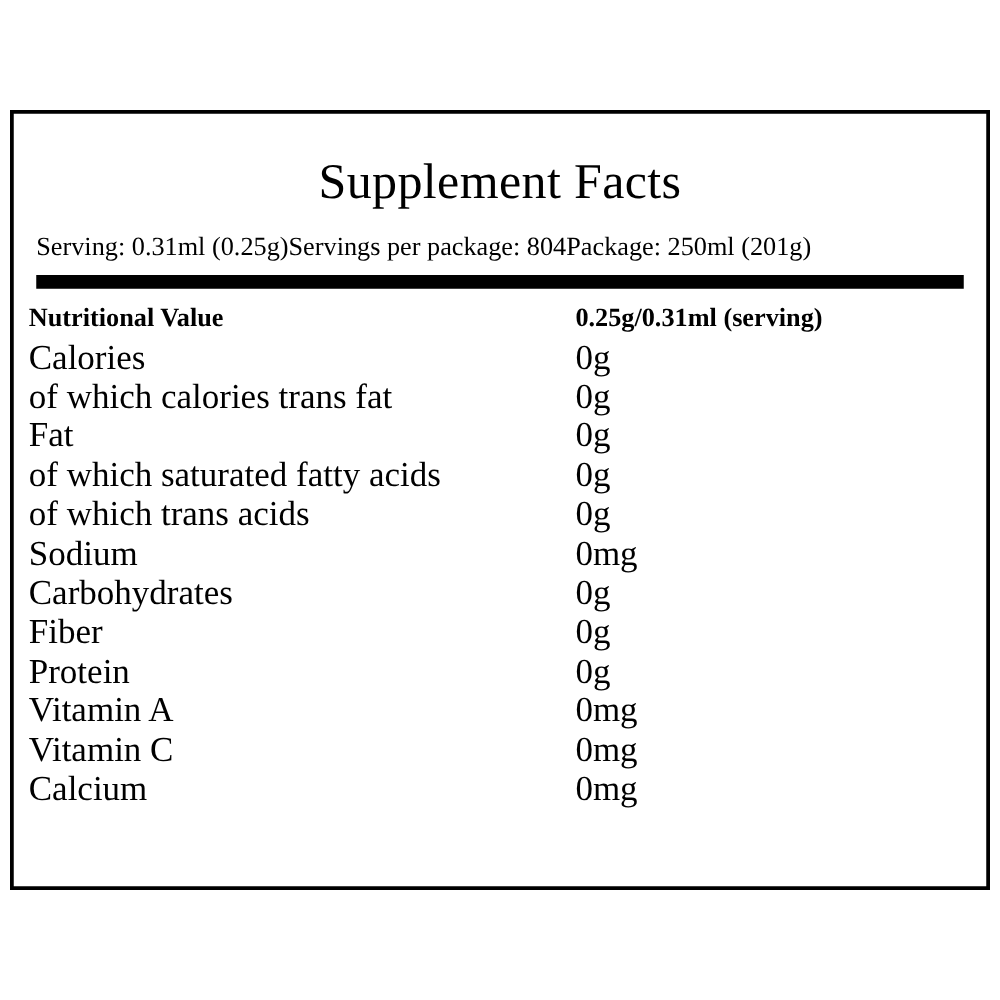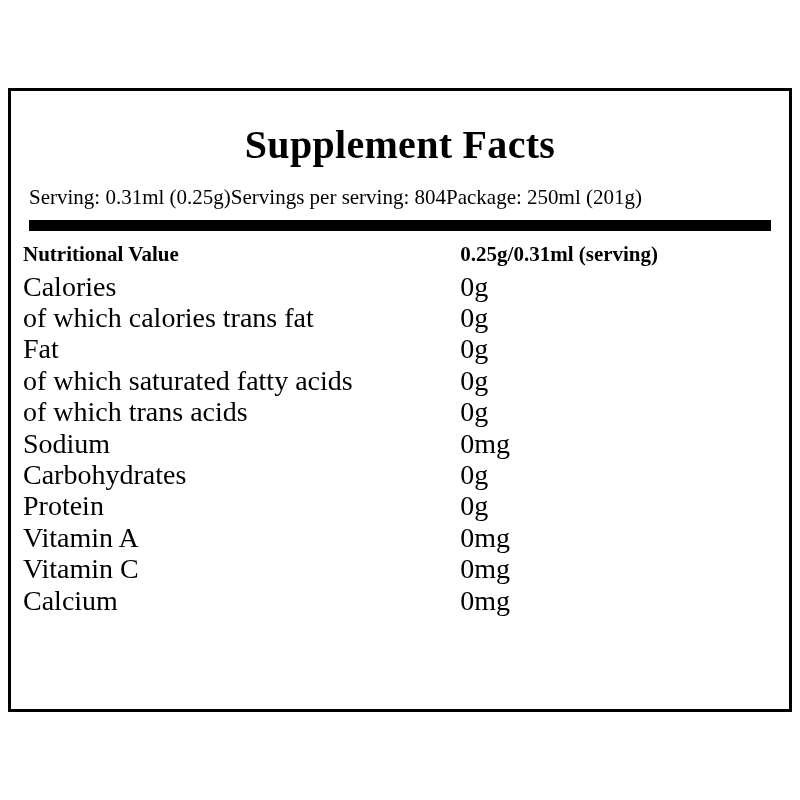--- a/index.html
+++ b/index.html
@@ -27,21 +27,21 @@
   .inner {
     position: absolute;
     left: 12px;
     top: 10px;
     right: 12px;
     bottom: 10px;
   }
   .title {
     text-align: center;
     font-size: 40px;
-    font-weight: bold;
+    font-weight: normal;
     letter-spacing: 0.3px;
     line-height: 1.1;
     margin: 22px 0 0 0;
   }
   .serving-line {
     font-size: 21px;
     line-height: 1.2;
     margin: 18px 0 0 6px;
     white-space: nowrap;
   }
@@ -82,21 +82,21 @@
   }
 </style>
 </head>
 <body>
 
 <div class="panel">
   <div class="inner">
 
     <div class="title">Supplement Facts</div>
 
-    <div class="serving-line">Serving: 0.31ml (0.25g)Servings per serving: 804Package: 250ml (201g)</div>
+    <div class="serving-line">Serving: 0.31ml (0.25g)Servings per package: 804Package: 250ml (201g)</div>
 
     <div class="rule"></div>
 
     <table class="facts">
       <tbody>
         <tr class="header">
           <td class="label">Nutritional Value</td>
           <td class="value">0.25g/0.31ml (serving)</td>
         </tr>
 
@@ -122,20 +122,24 @@
         </tr>
         <tr>
           <td class="label">Sodium</td>
           <td class="value">0mg</td>
         </tr>
         <tr>
           <td class="label">Carbohydrates</td>
           <td class="value">0g</td>
         </tr>
         <tr>
+          <td class="label">Fiber</td>
+          <td class="value">0g</td>
+        </tr>
+        <tr>
           <td class="label">Protein</td>
           <td class="value">0g</td>
         </tr>
         <tr>
           <td class="label">Vitamin A</td>
           <td class="value">0mg</td>
         </tr>
         <tr>
           <td class="label">Vitamin C</td>
           <td class="value">0mg</td>

